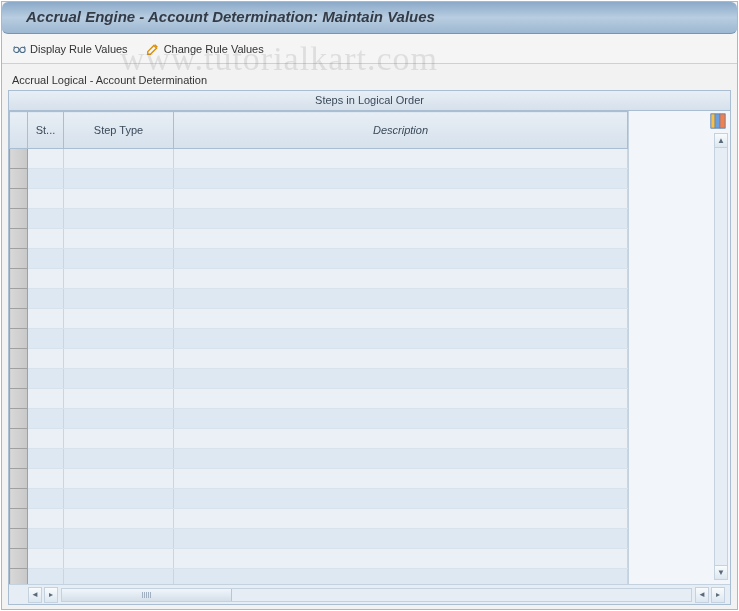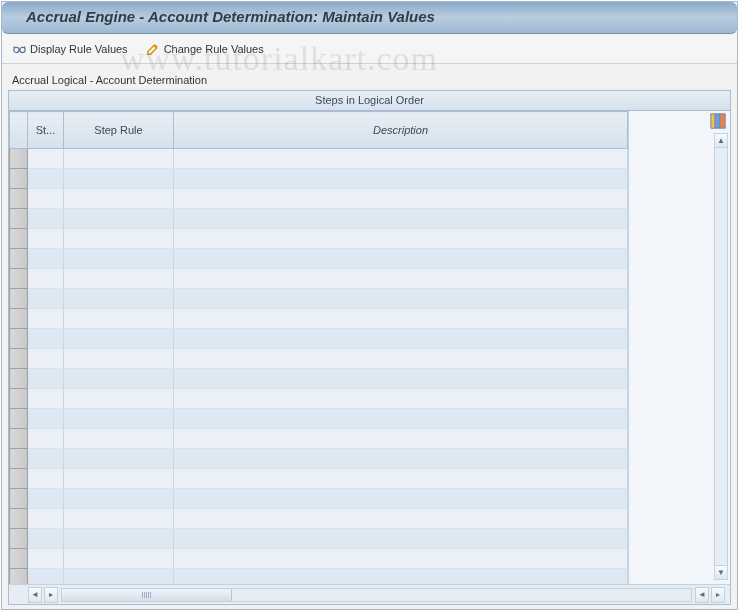--- a/index.html
+++ b/index.html
@@ -274,21 +274,21 @@
   <div class="panel">
     <div class="panel-header">Steps in Logical Order</div>
 
     <div class="grid-area">
       <div class="grid-main">
         <table class="grid">
           <thead>
             <tr>
               <th class="col-sel"></th>
               <th class="col-step">St...</th>
-              <th class="col-type">Step Rule</th>
+              <th class="col-type">Step Type</th>
               <th class="col-desc">Description</th>
             </tr>
           </thead>
           <tbody id="grid-body">
           <tr>
                 <td class="rowsel"></td>
                 <td class="cell"></td>
                 <td class="cell"></td>
                 <td class="cell"></td>
               </tr>

